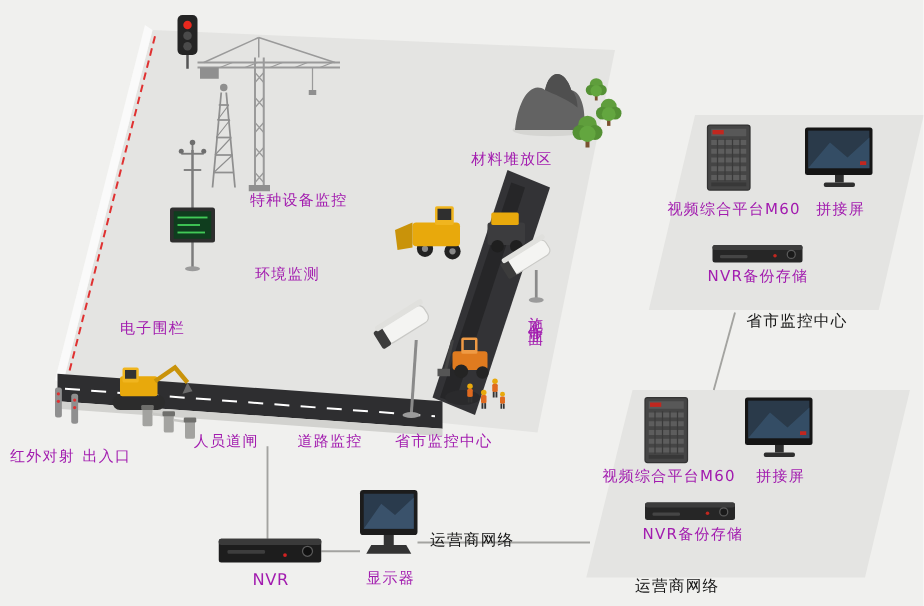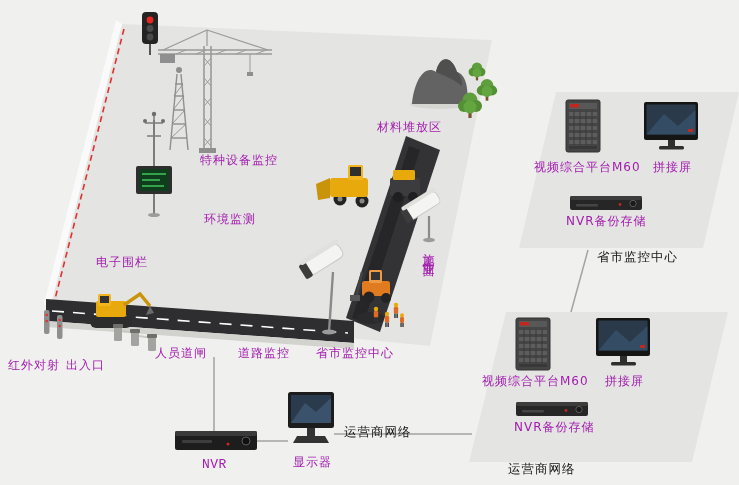--- a/index.html
+++ b/index.html
@@ -12,21 +12,21 @@
   svg.art { position:absolute; left:0; top:0; z-index:1; }
   .lbl {
     position:absolute; z-index:2; font-size:12px; color:#a21caf;
     white-space:nowrap; letter-spacing:1px; line-height:1.2;
   }
   .lbl.bold { font-weight:normal; color:#141414; font-size:12.5px;margin-top:12px; }
   .lbl.vert {
     writing-mode:vertical-rl; text-orientation:upright;
     letter-spacing:3px; white-space:normal;
   }
-  .lbl.latin { letter-spacing:0.5px; font-size:13px;font-family:Liberation Mono, monospace; }
+  .lbl.latin { letter-spacing:0.5px; font-size:13px; }
 </style>
 </head>
 <body>
 
 <div class="stage">
 
   <svg class="art" width="739" height="485" viewBox="0 0 739 485">
     <defs>
       <g id="cam">
         <rect x="-20" y="-8" width="40" height="15" rx="5" fill="#f4f4f2" stroke="#c9c9c6" stroke-width="1"></rect>

